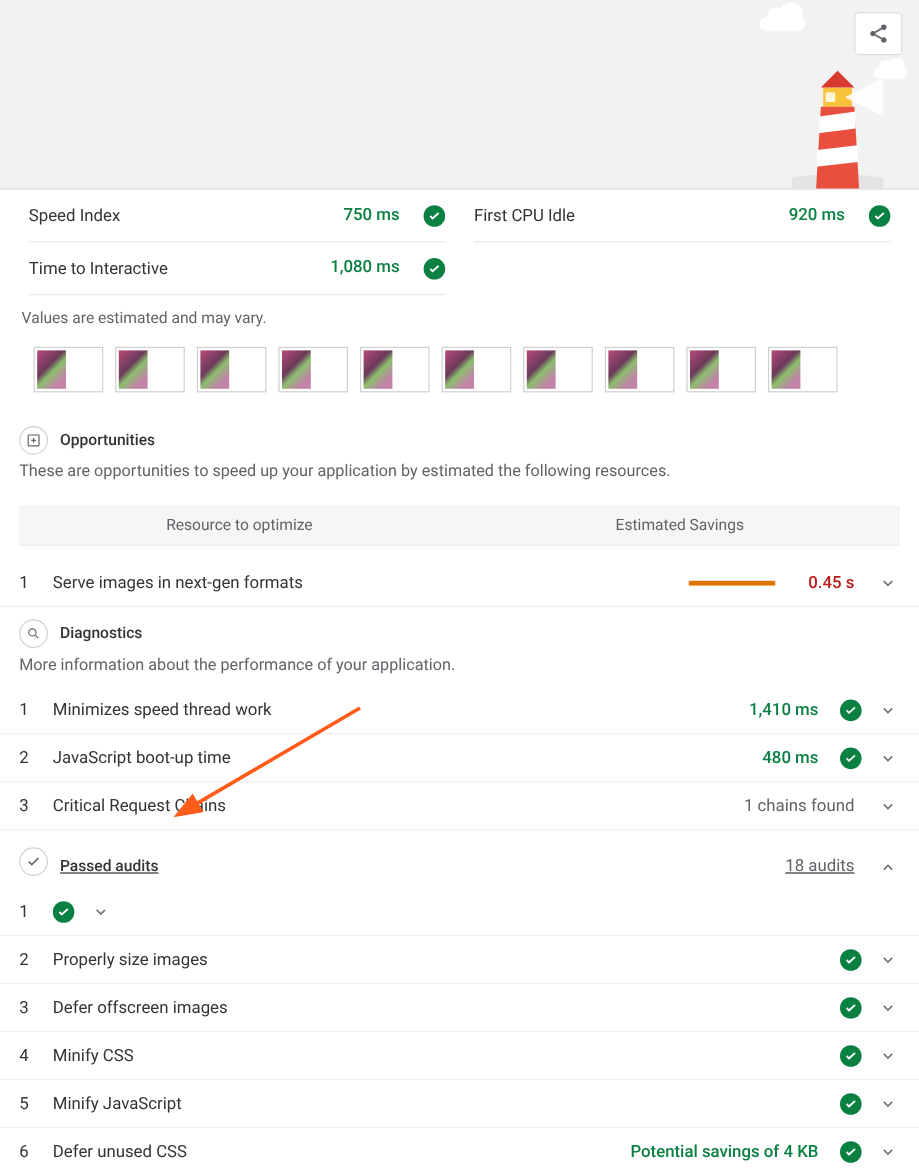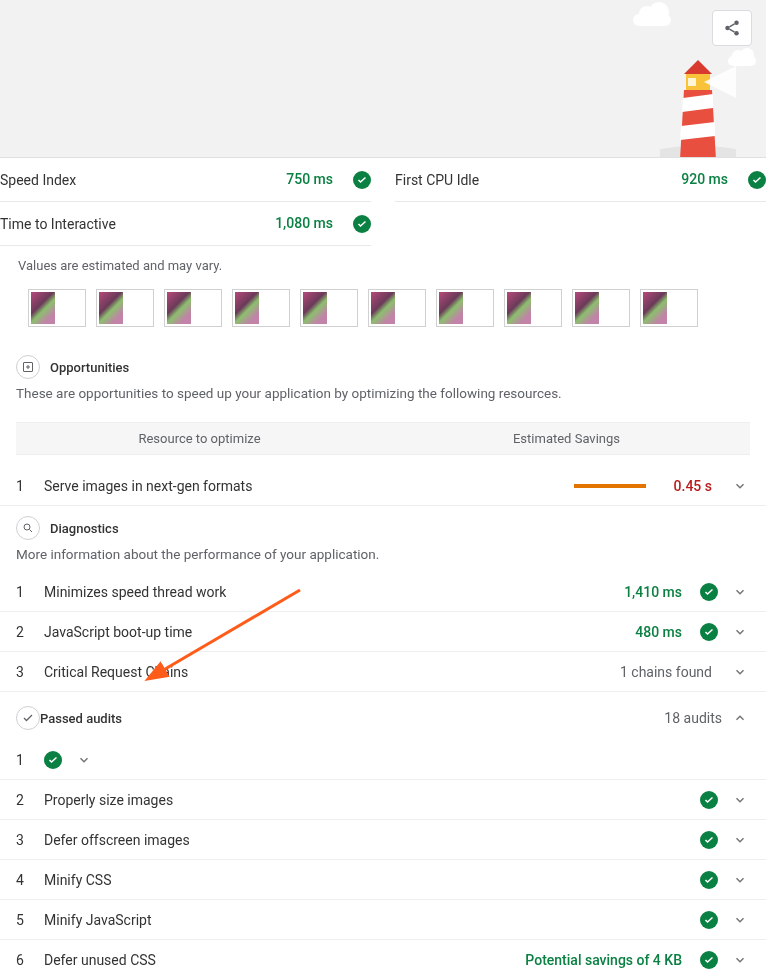--- a/index.html
+++ b/index.html
@@ -45,21 +45,21 @@
   .cloud2::before { width: 12px; height: 12px; top: -6px; left: 4px; }
   .cloud2::after { width: 14px; height: 14px; top: -8px; left: 12px; }
   .lighthouse-wrap {
     position: absolute;
     bottom: -8px;
     right: 30px;
   }
   .metrics {
     display: flex;
     gap: 24px;
-    padding: 0 0;
+    padding: 0 24px;
   }
   .metrics-col {
     flex: 1;
   }
   .metric-row {
     display: flex;
     align-items: center;
     justify-content: space-between;
     height: 44px;
     border-bottom: 1px solid #e8e8e8;
@@ -148,23 +148,25 @@
     background: #e37400;
     margin-right: 16px;
   }
   .chev {
     width: 20px;
     color: #757575;
     display: flex; justify-content: center;
   }
   .passed-head {
     display: flex;
-    align-items: center;
+    align-items: flex-end;
+    gap: 10px;
     padding: 14px 16px 10px;
     position: relative;
+    text-decoration: underline;
   }
   .passed-count {
     margin-left: auto;
     color: #5f6368;
     margin-right: 8px;
   }
   .highlight {
     border: 3px solid #ff5c1a;
     border-radius: 7px;
     margin: 0 10px;
@@ -279,21 +281,21 @@
 
 <div class="section-head">
   <div class="section-icon">
     <svg width="12" height="12" viewBox="0 0 24 24" fill="none" stroke="#5f6368" stroke-width="2">
         <rect x="3" y="3" width="18" height="18" rx="1"></rect>
         <path d="M8 12h8M12 8v8"></path>
       </svg>
   </div>
   <div class="section-title">Opportunities</div>
 </div>
-<div class="section-desc">These are opportunities to speed up your application by optimizing the following resources.</div>
+<div class="section-desc">These are opportunities to speed up your application by estimated the following resources.</div>
 <div class="opp-header">
   <div>Resource to optimize</div>
   <div>Estimated Savings</div>
 </div>
 <div id="opp-list">
   <div class="audit-row">
     <div class="audit-num">1</div>
     <div class="audit-title">Serve images in next-gen formats</div>
     <div class="savings-bar"></div>
     <div class="audit-value orange">0.45 s</div>

